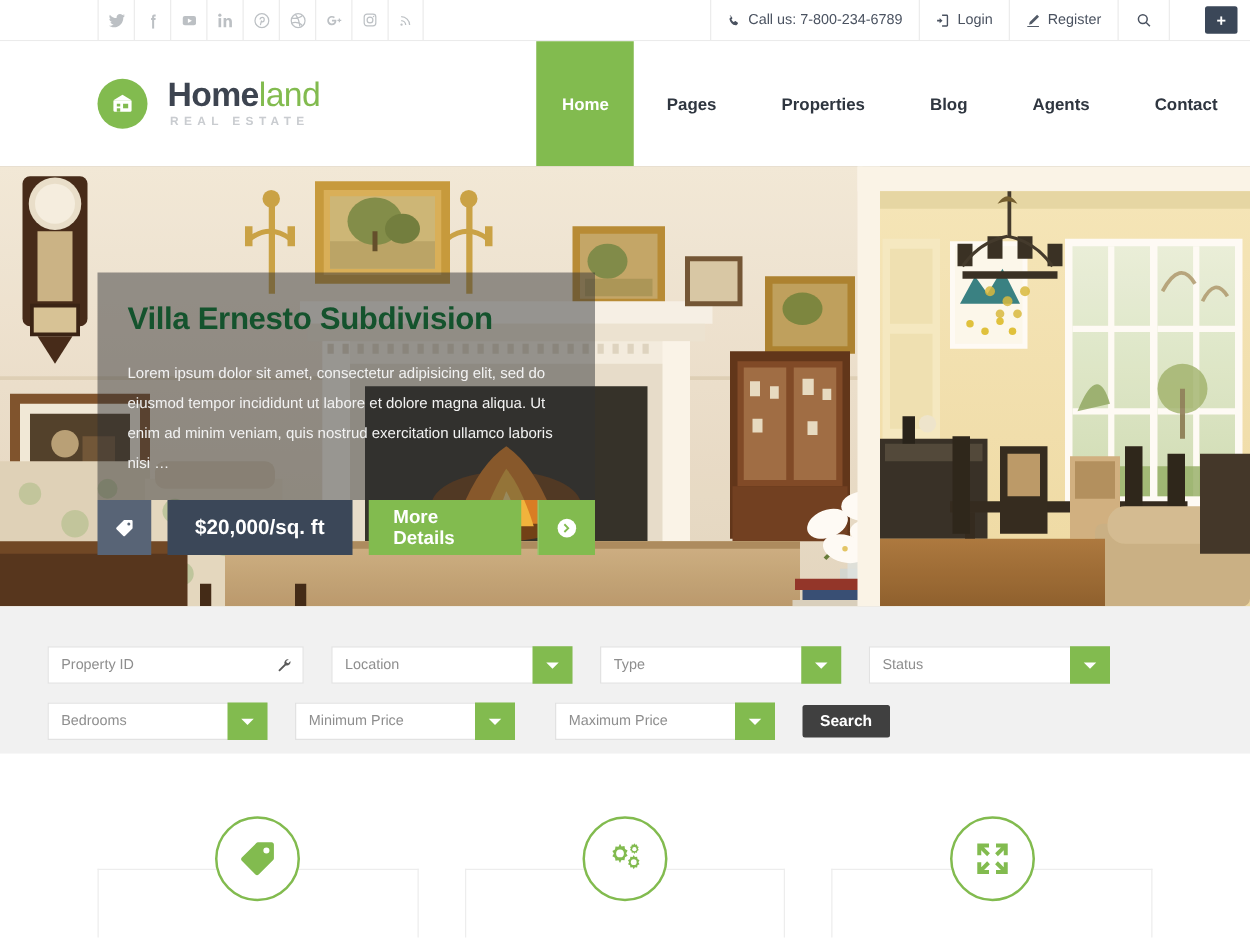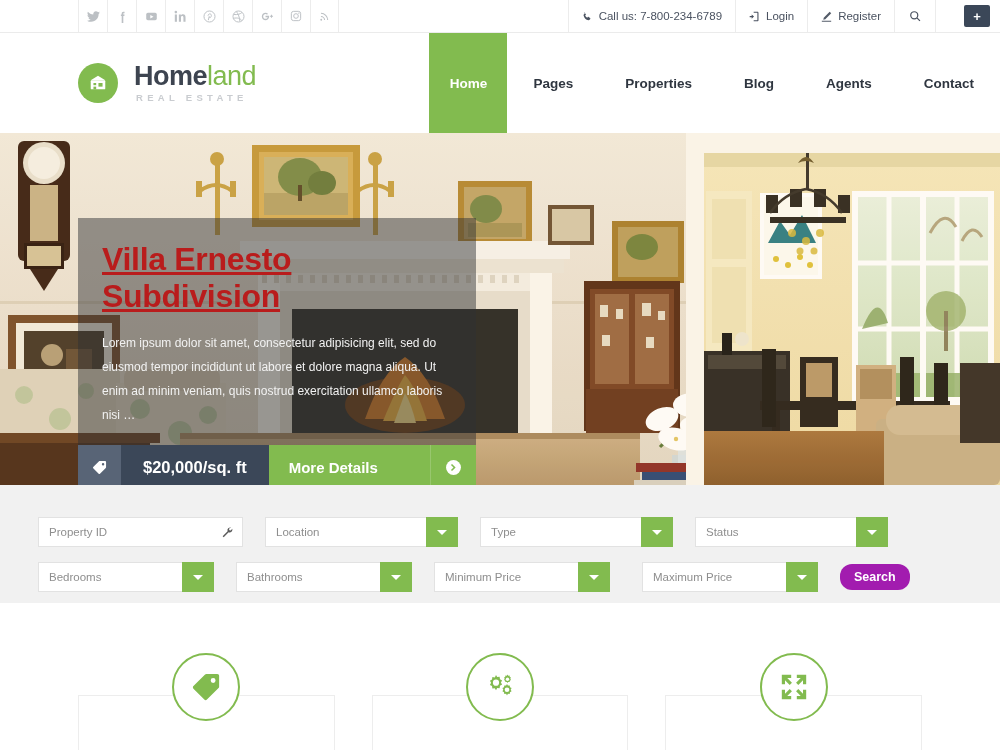--- a/index.html
+++ b/index.html
@@ -116,33 +116,32 @@
   .caption {
     position: absolute;
     left: 78px; top: 85px;
     width: 398px;
   }
   .caption-body {
     background: rgba(45,48,52,0.48);
     padding: 23px 24px 18px 24px;
   }
   .caption-title {
-    color: #b91c1c;
-    font-size: 32px;
+    color: #14532d;
+    font-size: 25px;
     font-weight: bold;
     letter-spacing: -0.3px;
     margin-bottom: 16px;
-    text-decoration: underline;
   }
   .caption-text {
     color: #f2f2f2;
     font-size: 12px;
     line-height: 2.0;
   }
-  .caption-bar { display: flex; height: 44px; }
+  .caption-bar { display: flex; height: 44px; gap: 13px; }
   .cb-tag {
     width: 43px;
     background: #586476;
     display: flex; align-items: center; justify-content: center;
     color: #fff;
   }
   .cb-price {
     background: #3b4758;
     color: #fff;
     font-size: 16.5px; font-weight: bold;
@@ -216,27 +215,27 @@
   .f-type     { width: 193px; margin-left: 22px; }
   .f-status   { width: 193px; margin-left: 22px; }
 
   .f-bed  { width: 176px; }
   .f-bath { width: 176px; margin-left: 22px; }
   .f-min  { width: 176px; margin-left: 22px; }
   .f-max  { width: 176px; margin-left: 32px; }
 
   .search-btn {
     margin-left: 22px;
-    background: #a21caf;
+    background: #404040;
     color: #fff;
     font-size: 12.5px; font-weight: bold;
     height: 26px;
     padding: 0 14px;
     display: flex; align-items: center; 
-    border-radius: 12px;
+    border-radius: 2px;
   }
 
   
   .features {
     background: #fff;
     height: 123px;
     position: relative;
     padding: 0 78px;
   }
   .feature-grid {
@@ -724,26 +723,20 @@
   </div>
 
   <div class="search-row">
     <div class="field f-bed">
       <span class="ph">Bedrooms</span>
       <span class="drop-btn">
           <i></i>
         </span>
     </div>
 
-    <div class="field f-bath">
-      <span class="ph">Bathrooms</span>
-      <span class="drop-btn">
-          <i></i>
-        </span>
-    </div>
 
     <div class="field f-min">
       <span class="ph">Minimum Price</span>
       <span class="drop-btn">
           <i></i>
         </span>
     </div>
 
     <div class="field f-max">
       <span class="ph">Maximum Price</span>

